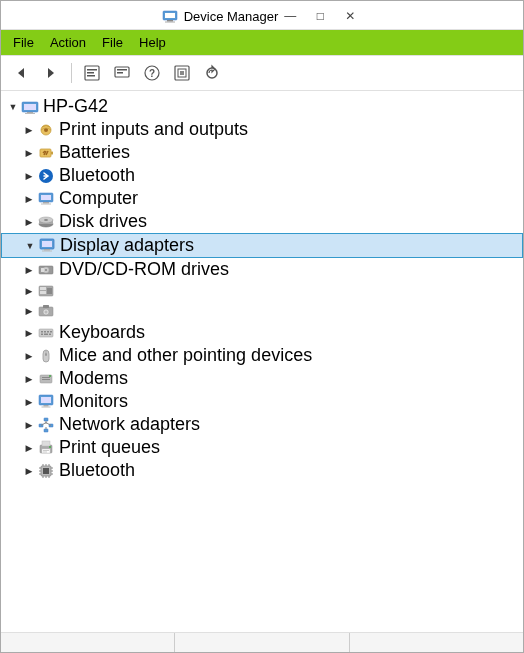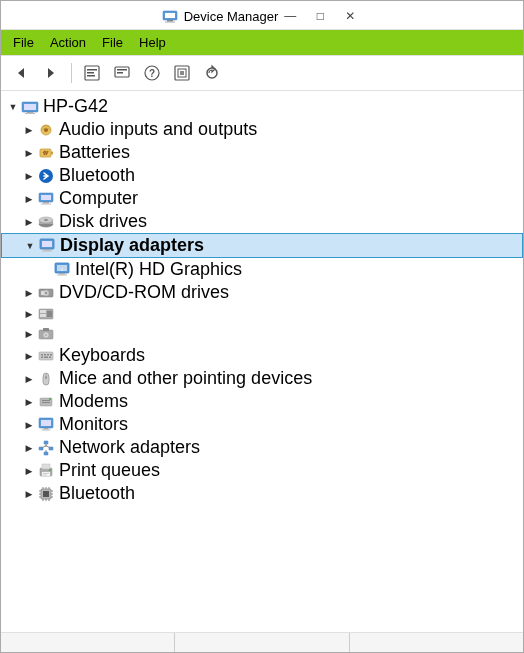--- a/index.html
+++ b/index.html
@@ -258,21 +258,21 @@
     <div class="tree-node" style="padding-left:20px;">
       <span class="chevron">▶</span>
       <span class="node-icon icon-audio">
         <svg width="16" height="16" viewBox="0 0 16 16">
           <circle cx="8" cy="8" r="5" fill="#e8c060" stroke="#c8a040" stroke-width="0.8"></circle>
           <circle cx="8" cy="8" r="2" fill="#a06820"></circle>
           <path d="M4 5 Q8 2 12 5" fill="none" stroke="#c8a040" stroke-width="1"></path>
           <path d="M3 8 Q8 4 13 8" fill="none" stroke="#c8a040" stroke-width="0.8"></path>
         </svg>
       </span>
-      <span class="node-label">Audio inputs and outputs</span>
+      <span class="node-label">Print inputs and outputs</span>
     </div>
 
     <div class="tree-node" style="padding-left:20px;">
       <span class="chevron">▶</span>
       <span class="node-icon">
         <svg width="16" height="16" viewBox="0 0 16 16">
           <rect x="2" y="4" width="11" height="8" rx="1" fill="#e8c060" stroke="#c8a040" stroke-width="0.8"></rect>
           <rect x="13" y="6.5" width="2" height="3" rx="0.5" fill="#c8a040"></rect>
           <line x1="7" y1="6" x2="5" y2="8" stroke="#a06820" stroke-width="1.5"></line>
           <line x1="8" y1="6" x2="6" y2="10" stroke="#a06820" stroke-width="1.5"></line>
@@ -323,35 +323,23 @@
     <div class="tree-node selected" style="padding-left:20px;">
       <span class="chevron">▼</span>
       <span class="node-icon">
         <svg width="16" height="16" viewBox="0 0 16 16">
           <rect x="1" y="1" width="14" height="10" rx="1" fill="#5b9bd5" stroke="#3a7bc8" stroke-width="0.8"></rect>
           <rect x="3" y="3" width="10" height="6" fill="#ddf"></rect>
           <rect x="5" y="11" width="6" height="1.5" fill="#aaa"></rect>
           <rect x="3" y="12.5" width="10" height="1" fill="#bbb"></rect>
         </svg>
       </span>
-      <span class="node-label" style="font-weight:700;">Display adapters</span>
-    </div>
-
-    <div class="tree-node" style="padding-left:52px;">
-      <span class="node-icon">
-        <svg width="16" height="16" viewBox="0 0 16 16">
-          <rect x="1" y="1" width="14" height="10" rx="1" fill="#5b9bd5" stroke="#3a7bc8" stroke-width="0.8"></rect>
-          <rect x="3" y="3" width="10" height="6" fill="#c0d8f0"></rect>
-          <rect x="5" y="11" width="6" height="1.5" fill="#aaa"></rect>
-          <rect x="3" y="12.5" width="10" height="1" fill="#bbb"></rect>
-          <text x="8" y="9" text-anchor="middle" font-size="4" fill="#fff" font-weight="bold">i</text>
-        </svg>
-      </span>
-      <span class="node-label">Intel(R) HD Graphics</span>
-    </div>
+      <span class="node-label" style="font-weight:400;">Display adapters</span>
+    </div>
+
 
     <div class="tree-node" style="padding-left:20px;">
       <span class="chevron">▶</span>
       <span class="node-icon">
         <svg width="16" height="16" viewBox="0 0 16 16">
           <rect x="1" y="4" width="14" height="8" rx="1" fill="#999" stroke="#777" stroke-width="0.5"></rect>
           <circle cx="8" cy="8" r="3" fill="#ccc" stroke="#aaa" stroke-width="0.5"></circle>
           <circle cx="8" cy="8" r="1" fill="#888"></circle>
           <rect x="3" y="6" width="3" height="4" rx="0.3" fill="#ddd"></rect>
         </svg>

